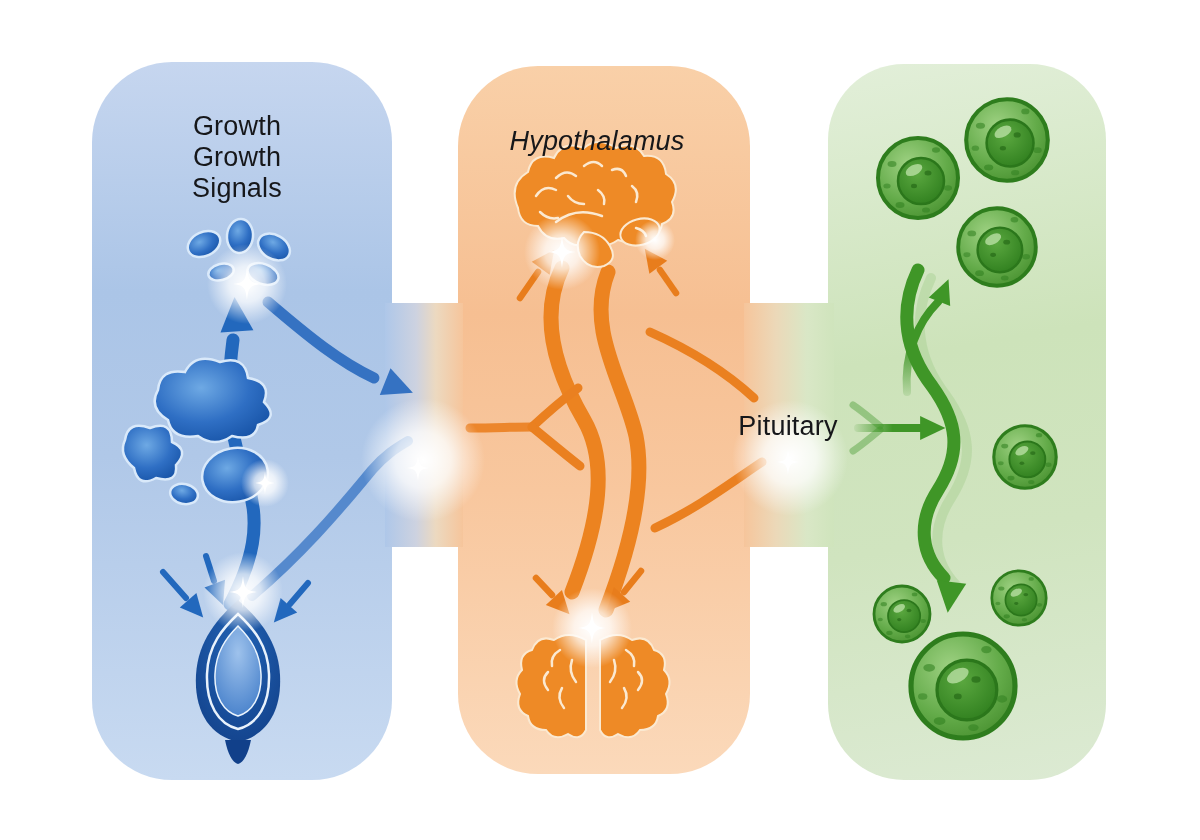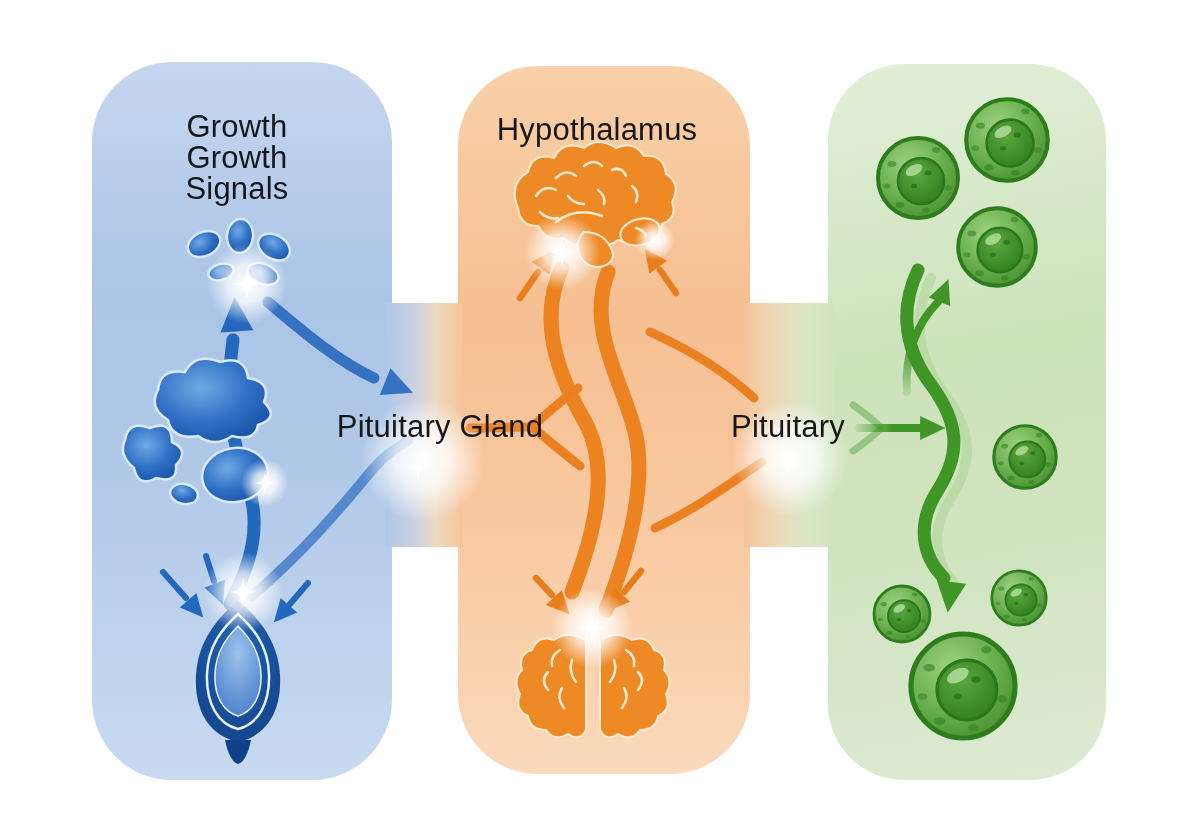--- a/index.html
+++ b/index.html
@@ -25,26 +25,26 @@
     left:385px;width:78px;
     background:linear-gradient(90deg,#aec7e9 0%,#cdd2e0 40%,#ecd9c0 65%,#f6c59b 100%);
   }
   .bridge-2{
     left:744px;width:90px;
     background:linear-gradient(90deg,#f6c59b 0%,#ecd8b8 35%,#d9e7c6 70%,#cfe4bc 100%);
   }
   svg.art{position:absolute;left:0;top:0;z-index:5;}
   .lbl{
     position:absolute;transform:translateX(-50%);text-align:center;z-index:9;
-    font-size:31px;line-height:31px;font-weight:500;color:#16171a;
+    font-size:27px;line-height:31px;font-weight:500;color:#16171a;
     letter-spacing:.2px;white-space:nowrap;
   }
   .lbl span{display:block;}
   #lbl-growth{left:237px;top:111px;}
-  #lbl-hypothalamus{left:597px;top:114px;}
+  #lbl-hypothalamus{left:597px;top:126px;font-style:italic;}
   #lbl-appetite{left:739px;top:192px;}
   #lbl-pituitary{left:440px;top:411px;}
   #lbl-lipolysis{left:788px;top:411px;}
 </style>
 </head>
 <body>
 
 <div id="canvas">
 
   <div class="panel panel-blue"></div>
@@ -237,17 +237,16 @@
 
   <div class="lbl" id="lbl-growth">
     <span>Growth</span>
     <span>Growth</span>
     <span>Signals</span>
   </div>
 
   <div class="lbl" id="lbl-hypothalamus">Hypothalamus</div>
 
 
-  <div class="lbl" id="lbl-pituitary">Pituitary Gland</div>
 
   <div class="lbl" id="lbl-lipolysis">Pituitary</div>
 
 </div>
 
 </body></html>

